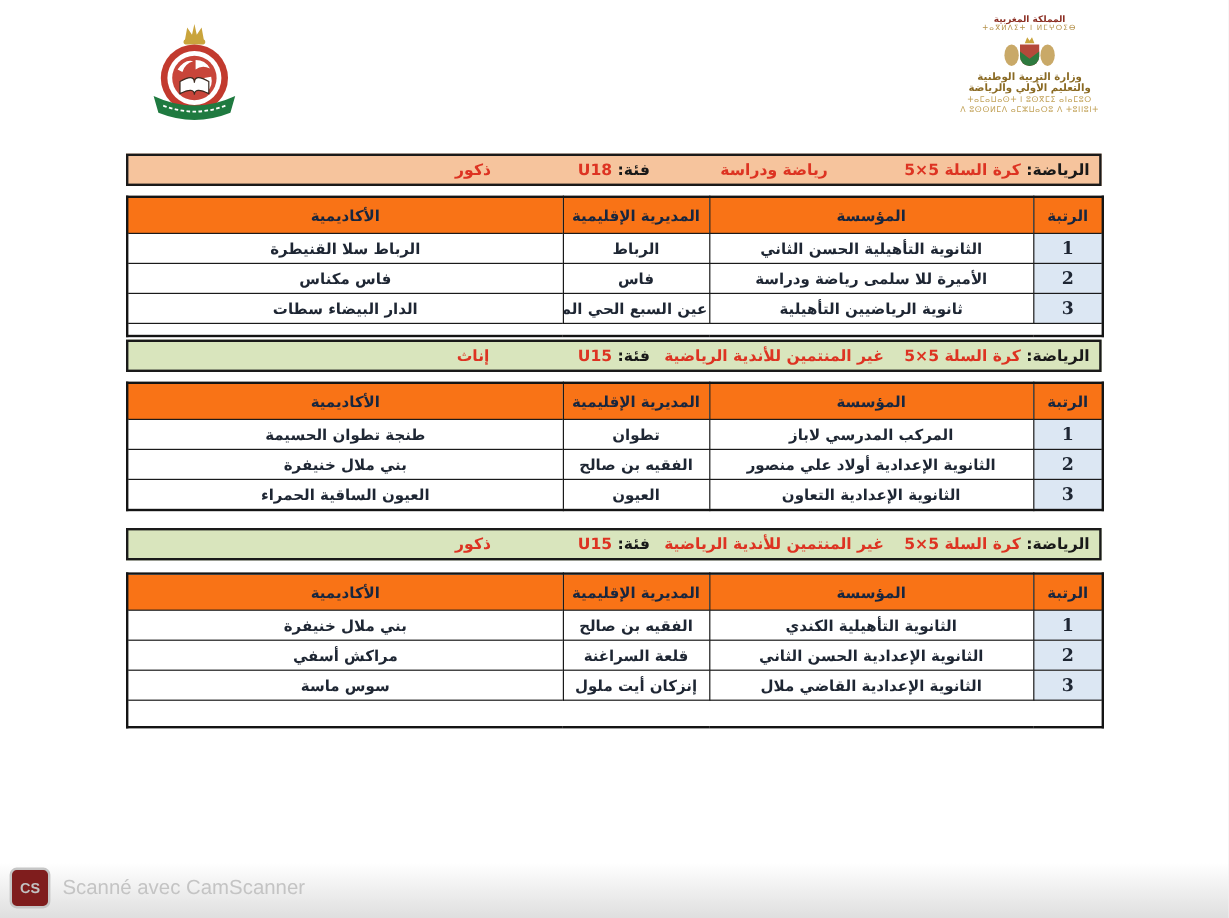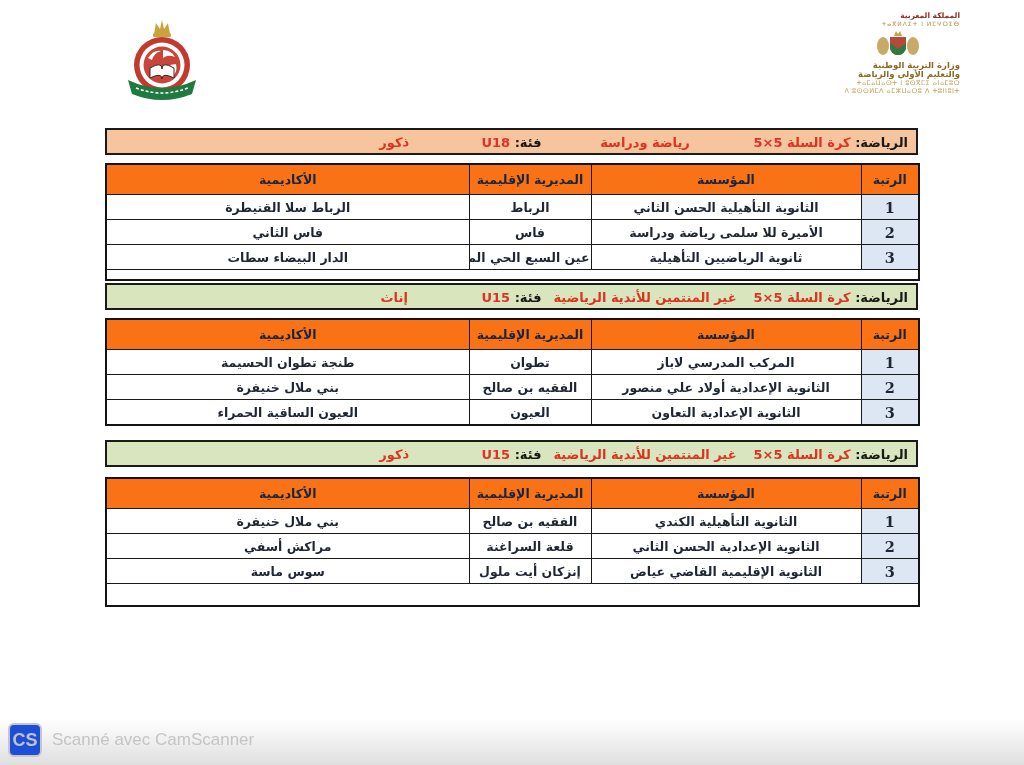--- a/index.html
+++ b/index.html
@@ -6,21 +6,21 @@
   .page{
     position:relative;width:1024px;height:765px;background:#ffffff;
     font-family:"DejaVu Sans",sans-serif;overflow:hidden;margin:0 auto;
   }
   
   .crest{position:absolute;left:116px;top:16px;width:92px;height:96px;}
   .title-block{position:absolute;left:225px;top:18px;width:610px;text-align:center;}
   .doc-title{font-size:26px;font-weight:bold;color:#161616;direction:rtl;line-height:1.25;}
   .doc-date{font-size:13px;font-weight:bold;color:#c22f23;direction:rtl;margin-top:7px;}
   .doc-subtitle{font-size:17px;font-weight:bold;color:#2d4a6d;direction:rtl;margin-top:6px;}
-  .ministry{position:absolute;left:836px;top:12px;width:124px;text-align:right;line-height:1.15;}
+  .ministry{position:absolute;left:796px;top:12px;width:124px;text-align:center;line-height:1.15;}
   .ministry .m-line1{font-size:7.5px;font-weight:bold;color:#8c2f24;}
   .ministry .m-line2{font-size:6px;color:#b5924c;letter-spacing:1px;}
   .ministry .m-name{font-size:8.5px;font-weight:bold;color:#8a6a24;direction:rtl;}
   .ministry .m-tif{font-size:6.5px;color:#c2a258;letter-spacing:.5px;}
   
   .band{
     position:absolute;left:105px;width:809px;height:23px;
     border:2px solid #1a1a1a;font-size:13px;font-weight:bold;direction:rtl;
   }
   .band .seg{position:absolute;top:50%;transform:translateY(-50%);white-space:nowrap;}
@@ -56,23 +56,23 @@
   .b3{top:440px;background:#d9e5bd;}
   
   .scan-bottom{
     position:absolute;left:0;bottom:0;width:100%;height:46px;
     background:linear-gradient(180deg,rgba(190,190,190,0) 0%,rgba(170,170,170,.38) 100%);
     pointer-events:none;
   }
   .watermark{position:absolute;left:8px;bottom:8px;display:flex;align-items:center;gap:10px;}
   .cs-badge{
     position:relative;width:30px;height:30px;border-radius:6px;
-    border:2.5px solid #c6c6c6;color:#c2c2c2;font-weight:bold;font-size:18px;
+    border:2.5px solid #c6c6c6;color:#c2c2c2;font-weight:bold;font-size:12px;
     display:flex;align-items:center;justify-content:center;
-    font-family:"Liberation Sans",sans-serif;background:#1d4ed8;
+    font-family:"Liberation Sans",sans-serif;background:#7f1d1d;
   }
   .cs-badge::after{
     content:"";position:absolute;left:-6px;bottom:-6px;width:14px;height:14px;
     background:#a9a9a9;border-radius:3px;z-index:-1;
   }
   .wm-text{font-size:17px;color:#c4c4c4;font-family:"Liberation Sans",sans-serif;}
 </style>
 </head>
 <body>
 
@@ -148,21 +148,21 @@
         <tr>
           <td class="rank">1</td>
           <td>الثانوية التأهيلية الحسن الثاني</td>
           <td>الرباط</td>
           <td>الرباط سلا القنيطرة</td>
         </tr>
         <tr>
           <td class="rank">2</td>
           <td>الأميرة للا سلمى رياضة ودراسة</td>
           <td>فاس</td>
-          <td>فاس الثاني</td>
+          <td>فاس مكناس</td>
         </tr>
         <tr>
           <td class="rank">3</td>
           <td>ثانوية الرياضيين التأهيلية</td>
           <td>عين السبع الحي المحمدي</td>
           <td>الدار البيضاء سطات</td>
         </tr>
         <tr>
           <td colspan="4" style="height: 7px;"></td>
         </tr>
@@ -255,21 +255,21 @@
           <td>بني ملال خنيفرة</td>
         </tr>
         <tr>
           <td class="rank">2</td>
           <td>الثانوية الإعدادية الحسن الثاني</td>
           <td>قلعة السراغنة</td>
           <td>مراكش أسفي</td>
         </tr>
         <tr>
           <td class="rank">3</td>
-          <td>الثانوية الإقليمية القاضي عياض</td>
+          <td>الثانوية الإعدادية القاضي ملال</td>
           <td>إنزكان أيت ملول</td>
           <td>سوس ماسة</td>
         </tr>
         <tr>
           <td colspan="4" style="height: 19px;"></td>
         </tr>
       </tbody>
   </table>
 
   <div class="scan-bottom"></div>

